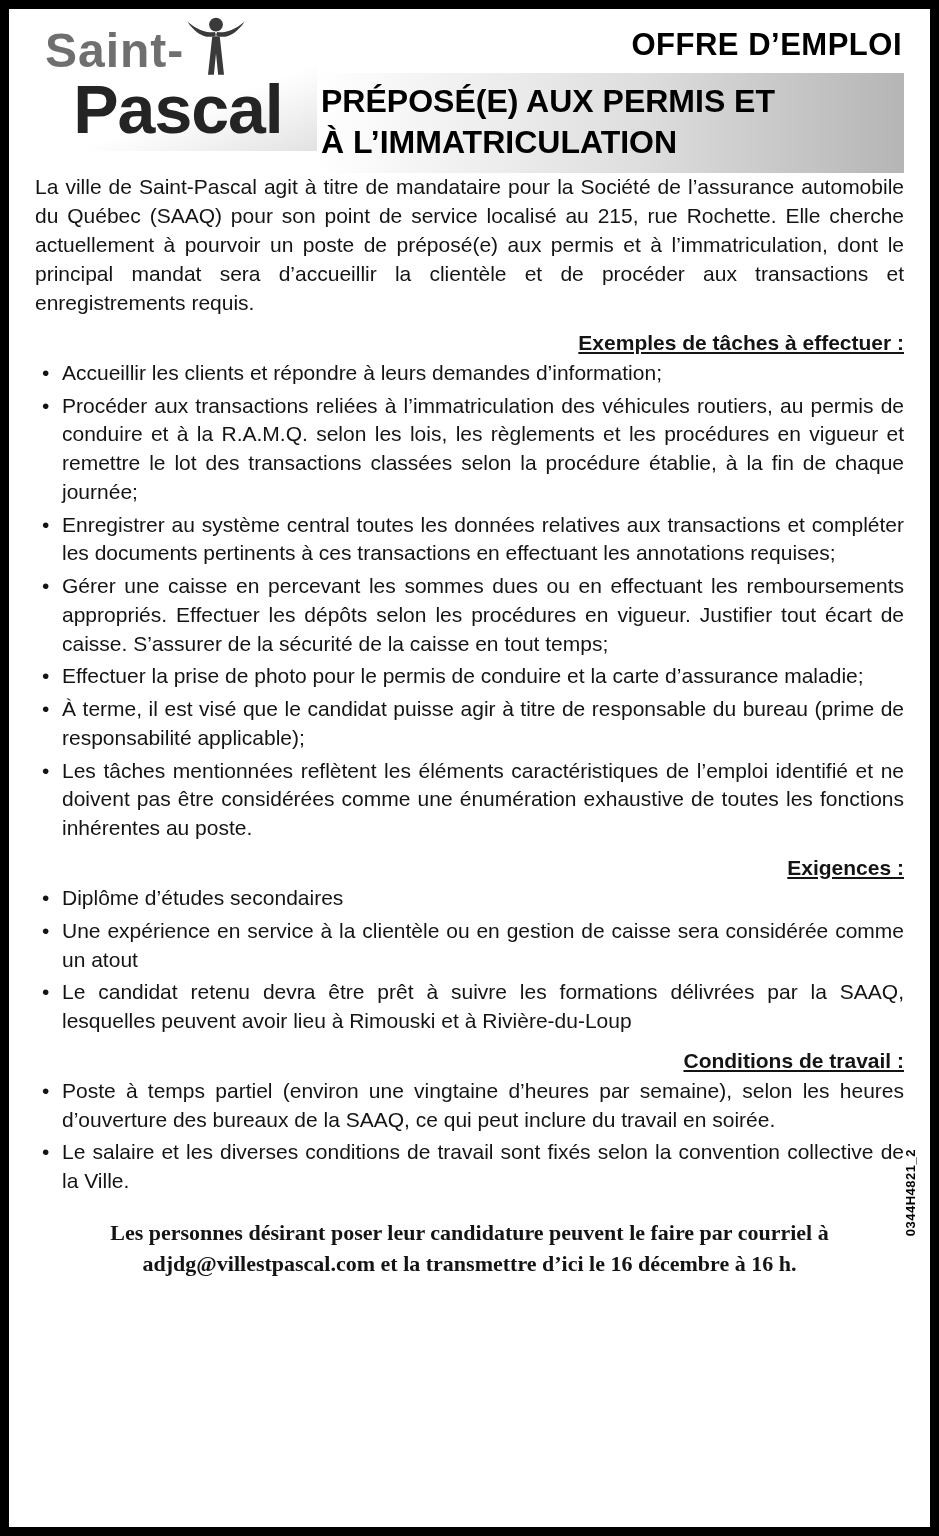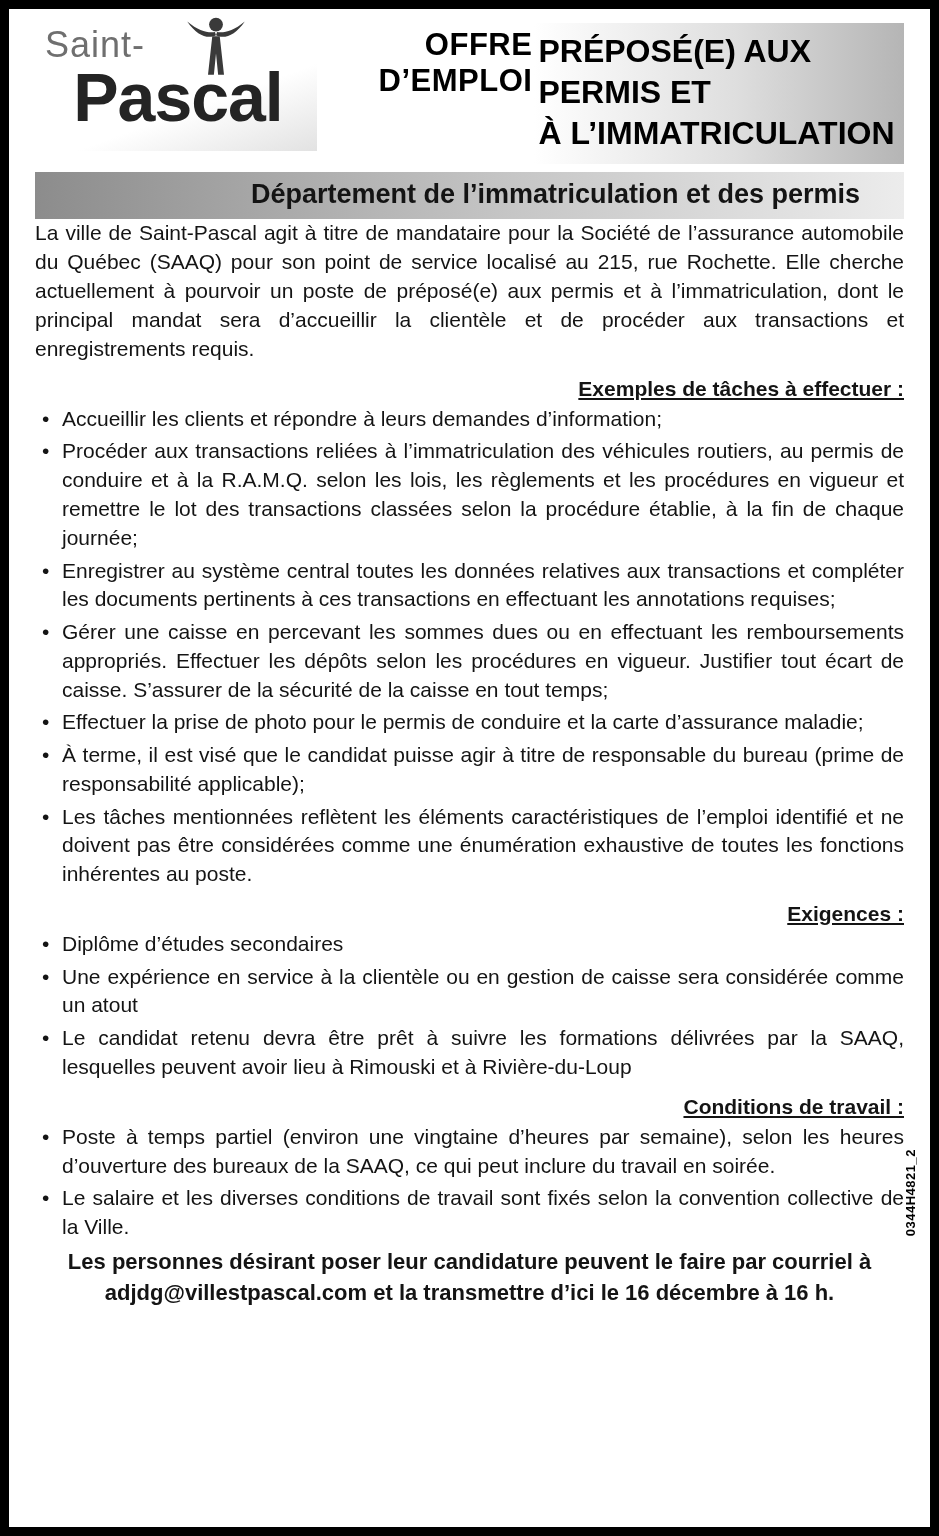--- a/index.html
+++ b/index.html
@@ -22,32 +22,32 @@
   
   .header { display: flex; align-items: flex-start; }
   .logo {
     width: 282px; min-height: 128px;
     position: relative;
     padding: 4px 0 0 4px;
     background: linear-gradient(160deg, #ffffff 62%, #e2e2e2 100%);
     flex: 0 0 auto;
   }
   .logo-saint {
-    font-size: 36px; font-weight: normal; color: #6f6f6f;
+    font-size: 48px; font-weight: bold; color: #6f6f6f;
     letter-spacing: 1px; line-height: 1.0; padding-left: 6px;
   }
   .logo-pascal {
     font-size: 68px; font-weight: bold; color: #242424;
     line-height: 0.95; margin-top: 2px; letter-spacing: -1px; text-align: center;
   }
   .logo-figure {
     position: absolute; top: -8px; left: 146px;
     width: 70px; height: 64px;
   }
-  .header-right { flex: 1 1 auto; display: flex; flex-direction: row; }
+  .header-right { flex: 1 1 auto; display: flex; flex-direction: column; }
   .offer-label {
     text-align: right;
     font-size: 31px; font-weight: bold; color: #000;
     padding: 4px 2px 10px 0;
     letter-spacing: 0.5px;
   }
   .title-block {
     background: linear-gradient(to right, #ffffff 0%, #dedede 55%, #b5b5b5 100%);
     text-align: left;
     font-size: 32px; font-weight: bold; color: #000;
@@ -82,24 +82,25 @@
     font-size: 21px; line-height: 1.37;
     text-align: justify;
     margin-top: 4px;
   }
   ul.bullets li::before {
     content: "\2022";
     position: absolute; left: 7px; top: 0;
   }
 
   .footer {
-    margin-top: 5px;
+    margin-top: 22px;
     text-align: center;
     font-size: 22px; font-weight: bold;
     line-height: 1.4;
+    font-family: Liberation Serif, serif;
   }
 
   .vcode {
     position: absolute;
     right: 12px; top: 1140px;
     writing-mode: vertical-rl;
     transform: rotate(180deg);
     font-size: 13px; font-weight: 600; color: #000;
     letter-spacing: 0.5px;
   }
@@ -122,21 +123,20 @@
     </div>
     <div class="header-right">
       <div class="offer-label">OFFRE D’EMPLOI</div>
       <div class="title-block">
         <div>PRÉPOSÉ(E) AUX PERMIS ET</div>
         <div>À L’IMMATRICULATION</div>
       </div>
     </div>
   </div>
 
-  <div class="dept-band">Département de l’immatriculation et des permis</div>
 
   <p class="intro">La ville de Saint-Pascal agit à titre de mandataire pour la Société de l’assurance automobile du Québec (SAAQ) pour son point de service localisé au 215, rue Rochette. Elle cherche actuellement à pourvoir un poste de préposé(e) aux permis et à l’immatriculation, dont le principal mandat sera d’accueillir la clientèle et de procéder aux transactions et enregistrements requis.</p>
 
   <div class="section">
     <div class="section-heading">Exemples de tâches à effectuer :</div>
     <ul class="bullets">
       <li>Accueillir les clients et répondre à leurs demandes d’information;</li>
       <li>Procéder aux transactions reliées à l’immatriculation des véhicules routiers, au permis de conduire et à la R.A.M.Q. selon les lois, les règlements et les procédures en vigueur et remettre le lot des transactions classées selon la procédure établie, à la fin de chaque journée;</li>
       <li>Enregistrer au système central toutes les données relatives aux transactions et compléter les documents pertinents à ces transactions en effectuant les annotations requises;</li>
       <li>Gérer une caisse en percevant les sommes dues ou en effectuant les remboursements appropriés. Effectuer les dépôts selon les procédures en vigueur. Justifier tout écart de caisse. S’assurer de la sécurité de la caisse en tout temps;</li>

